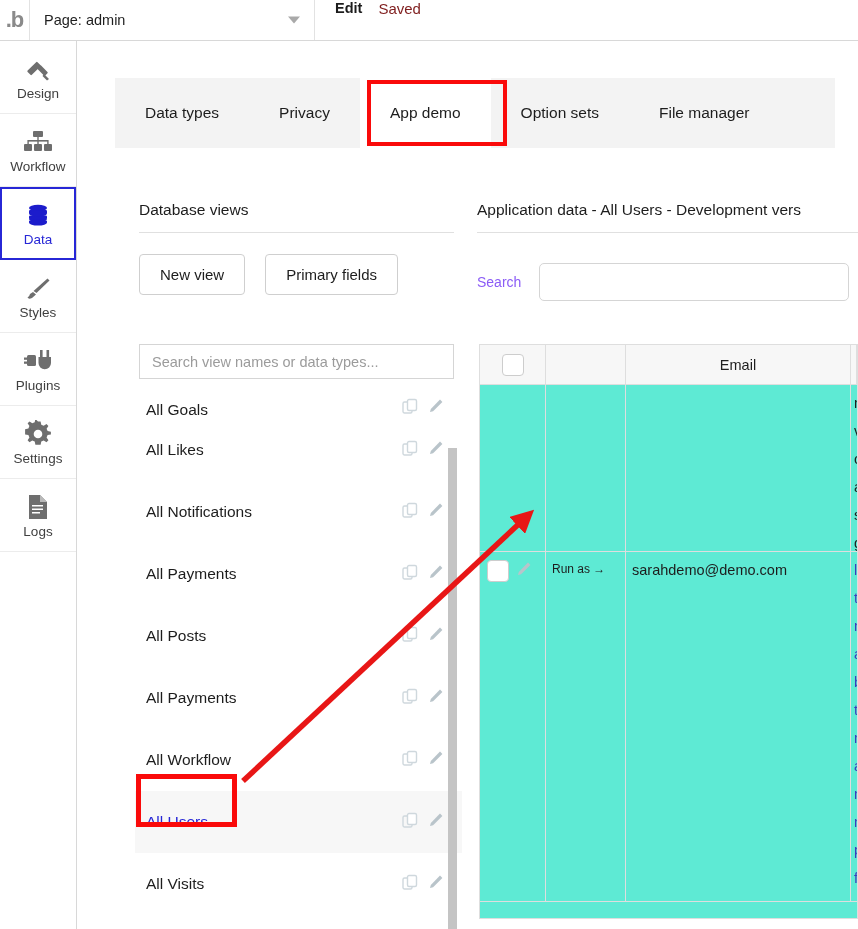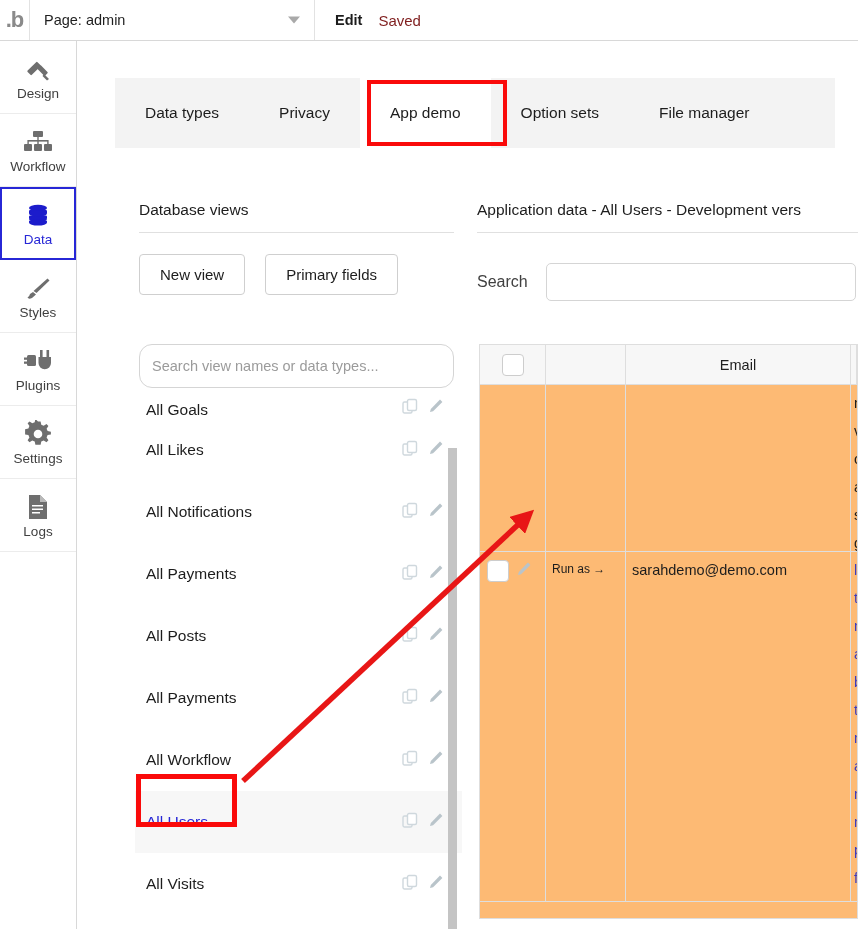--- a/index.html
+++ b/index.html
@@ -46,21 +46,21 @@
   .page-select-label { font-size: 14.5px; color: #1f1f1f; }
   .caret-down {
     position: absolute; right: 14px; top: 50%;
     transform: translateY(-50%);
     width: 0; height: 0;
     border-left: 6px solid transparent;
     border-right: 6px solid transparent;
     border-top: 7px solid #a9a9a9;
   }
   .topbar-actions {
-    display: flex; align-items: center; gap: 16px;
+    display: flex; align-items: flex-start; gap: 16px;
     padding-left: 20px;
   }
   .edit-link { font-size: 14.5px; color: #1c1c1c; cursor: pointer; font-weight: 600; }
   .saved-text { font-size: 15px; color: #7f1d1d; }
 
   
   .rail {
     position: absolute; left: 0; top: 41px;
     width: 77px; height: 888px;
     background: #ffffff;
@@ -148,23 +148,23 @@
     background: #ffffff;
     font-size: 15px;
     color: #1d1d1d;
     padding: 11px 20px;
     cursor: pointer;
     font-family: "Liberation Sans", sans-serif;
     white-space: nowrap;
   }
   .view-search {
     position: absolute; left: 24px; top: 196px;
-    width: 315px; height: 44px;
+    width: 315px; height: 35px;
     border: 1px solid #d5d5d5;
-    border-radius: 13px;
+    border-radius: 0;
     background: #ffffff;
     padding: 0 12px;
     font-size: 14.5px;
     color: #1d1d1d;
     font-family: "Liberation Sans", sans-serif;
     outline: none;
   }
   .view-search::placeholder { color: #9b9b9b; }
 
   .views-list {
@@ -217,38 +217,38 @@
     white-space: nowrap;
   }
   .data-rule {
     position: absolute; left: 0; top: 84px;
     width: 381px; height: 1px; background: #e0e0e0;
   }
   .search-row {
     position: absolute; left: 0; top: 115px;
     display: flex; align-items: center; gap: 18px;
   }
-  .search-label { font-size: 16px; color: #404040; }
+  .search-label { font-size: 14px; color: #8b5cf6; }
   .search-input {
     width: 310px; height: 38px;
     border: 1px solid #d5d5d5;
     border-radius: 5px;
     background: #ffffff;
     padding: 0 12px;
     font-size: 14.5px;
     color: #1d1d1d;
     font-family: "Liberation Sans", sans-serif;
     outline: none;
   }
 
   .grid {
     position: absolute; left: 2px; top: 196px;
     width: 379px; height: 575px;
     border: 1px solid #dedede;
-    background: #fdba74;
+    background: #5eead4;
     overflow: hidden;
   }
   .grid-header {
     display: flex;
     height: 40px;
     background: #f7f7f7;
     border-bottom: 1px solid #dedede;
   }
   .gh-cell {
     border-right: 1px solid #dedede;

